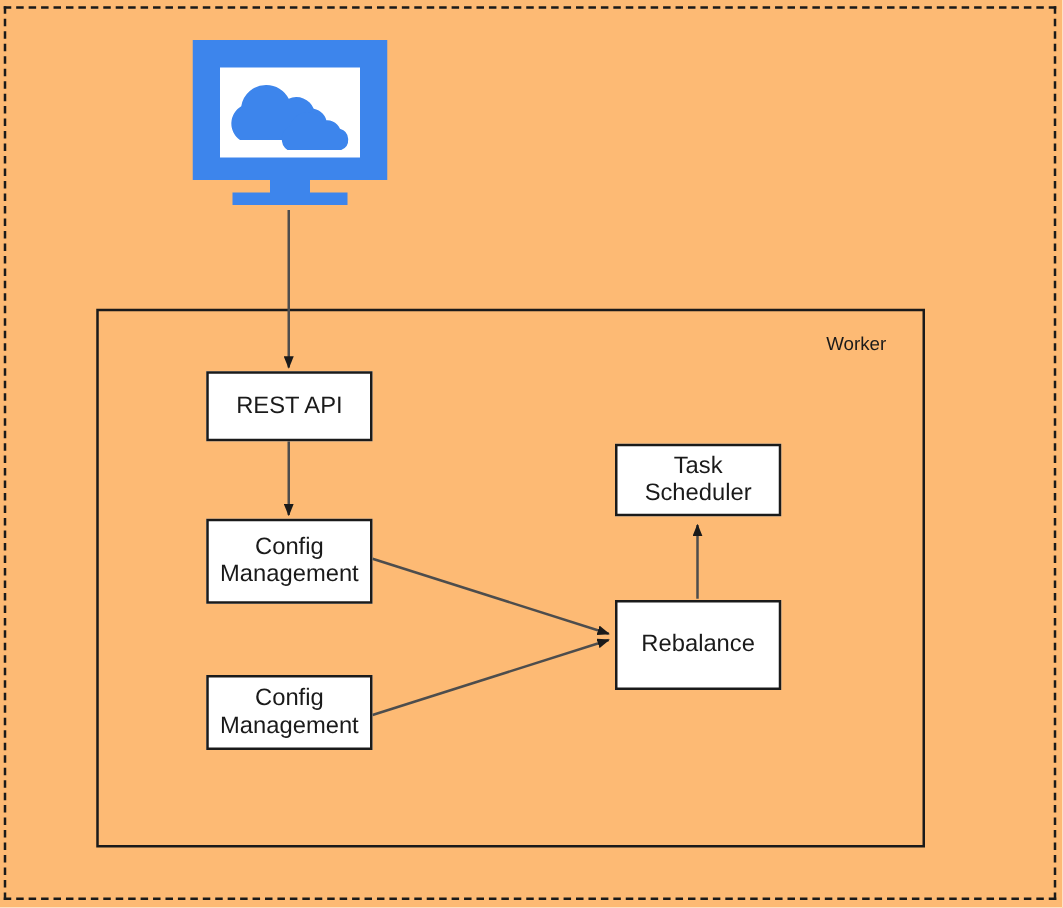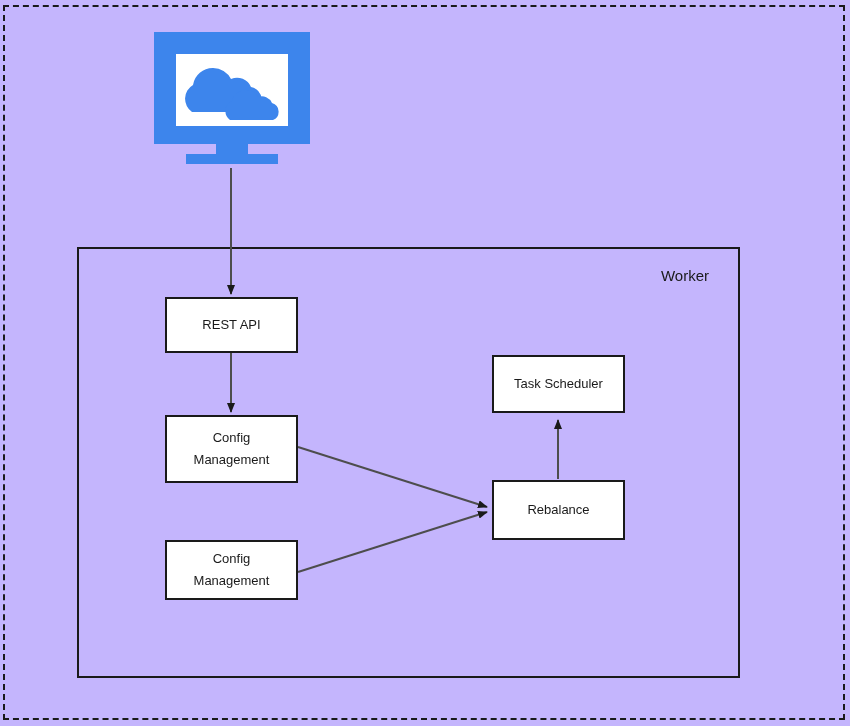--- a/index.html
+++ b/index.html
@@ -7,21 +7,21 @@
     padding: 0;
     background: #ffffff;
   }
   body {
     font-family: "Liberation Sans", sans-serif;
   }
   #canvas {
     position: relative;
     width: 850px;
     height: 726px;
-    background: #c4b5fd;
+    background: #fdba74;
     overflow: hidden;
   }
   
   .outer-frame {
     position: absolute;
     left: 3px;
     top: 5px;
     width: 842px;
     height: 715px;
     border: 2px dashed #1a1a1a;
@@ -53,35 +53,35 @@
   
   .node {
     position: absolute;
     border: 2px solid #1a1a1a;
     box-sizing: border-box;
     background: #ffffff;
     display: flex;
     align-items: center;
     justify-content: center;
     text-align: center;
-    font-size: 13px;
+    font-size: 19px;
     color: #1a1a1a;
     line-height: 22px;
     z-index: 5;
   }
   .node .node-label {
     display: block;
     white-space: pre-line;
     padding: 0 4px;
   }
   #node-rest-api   { left: 165px; top: 297px; width: 133px; height: 56px; }
   #node-config-1   { left: 165px; top: 415px; width: 133px; height: 68px; }
   #node-config-2   { left: 165px; top: 540px; width: 133px; height: 60px; }
   #node-task-sched { left: 492px; top: 355px; width: 133px; height: 58px; }
-  #node-rebalance  { left: 492px; top: 480px; width: 133px; height: 60px; }
+  #node-rebalance  { left: 492px; top: 480px; width: 133px; height: 72px; }
 
   
   .monitor-icon {
     position: absolute;
     left: 154px;
     top: 32px;
     width: 156px;
     height: 138px;
     z-index: 4;
   }

